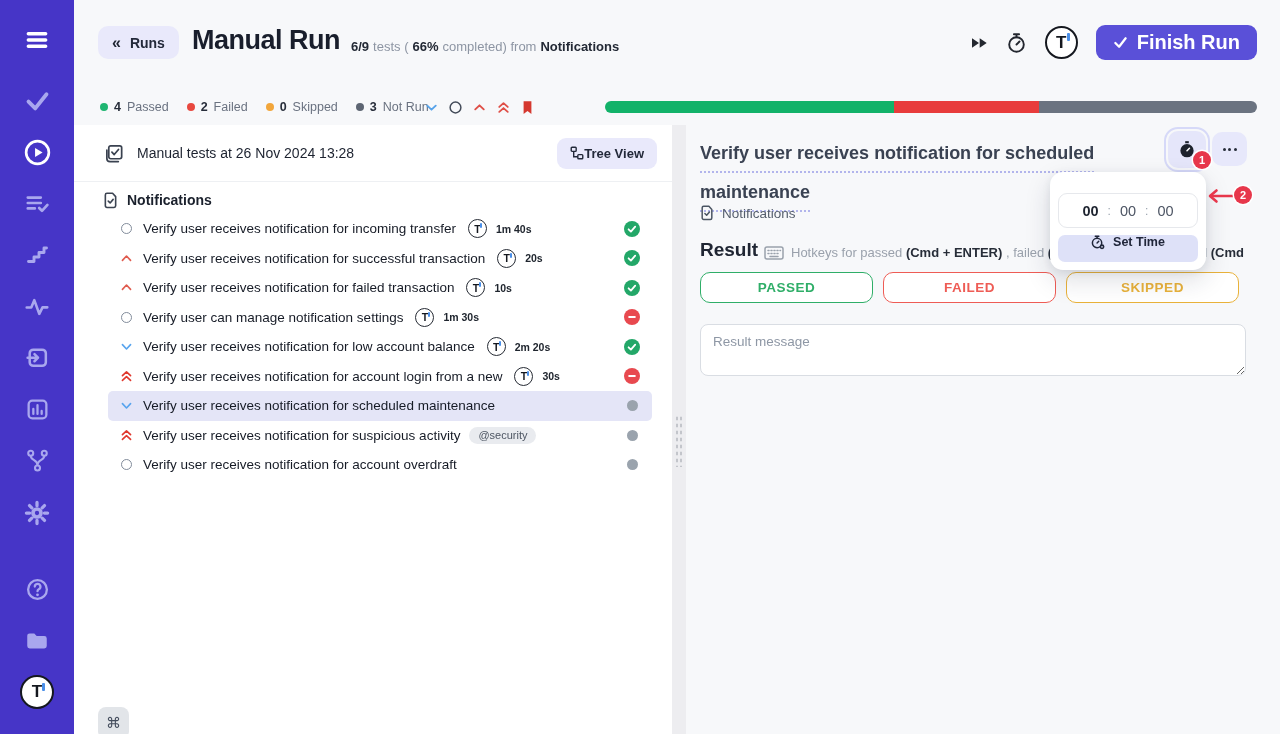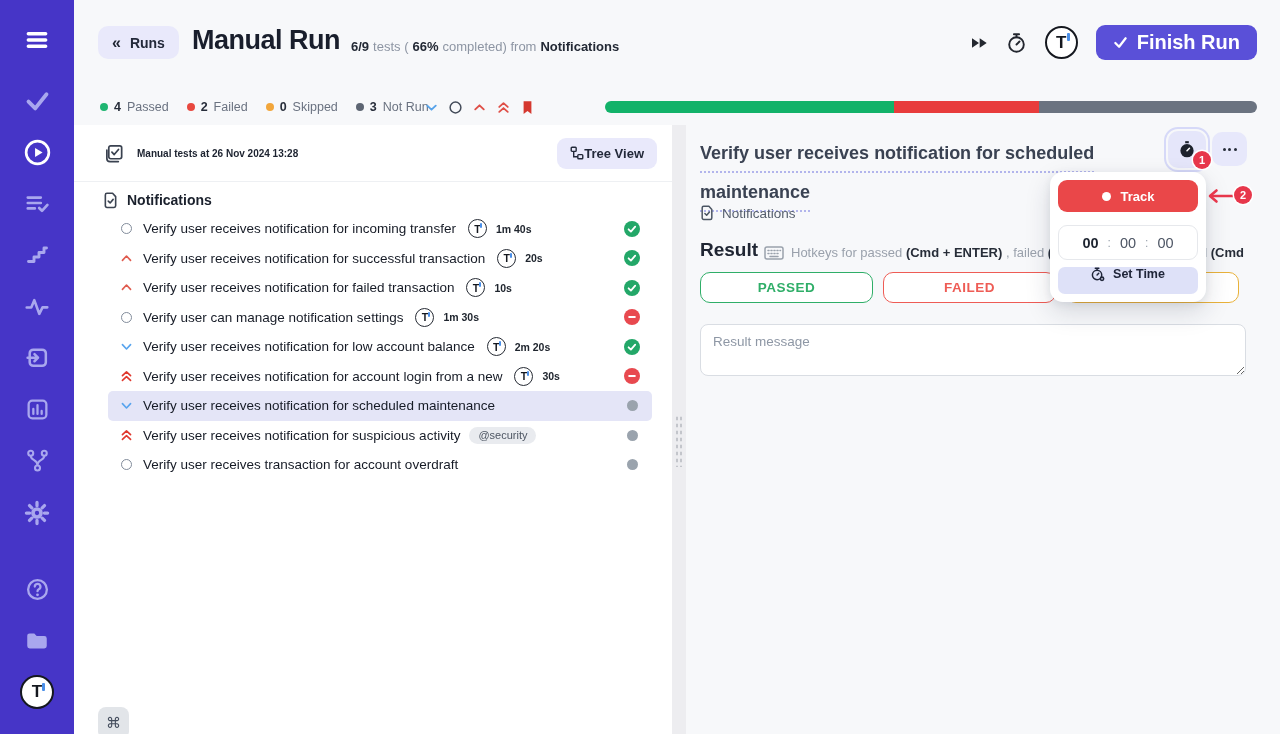--- a/index.html
+++ b/index.html
@@ -38,21 +38,21 @@
   .stat b{color:#272d3a;font-weight:700}
   .sdot{width:8px;height:8px;border-radius:50%}
   .filters{left:423px;top:99px;display:flex;gap:7px;align-items:center;height:16px}
   .filters>span{cursor:pointer;display:flex;align-items:center}
   .progressbar{left:605px;top:101px;width:652px;height:12px;border-radius:6px;overflow:hidden;display:flex;cursor:pointer}
 
   
   .lpanel{left:74px;top:125px;width:598px;height:609px;background:#fff}
   .lheader{position:absolute;left:0;top:0;width:100%;height:57px;border-bottom:1px solid #eef0f3;
     display:flex;align-items:center;padding:0 15px 0 30px;gap:12px}
-  .lheader-title{font-size:10px;font-weight:700;color:#1d2330}
+  .lheader-title{font-size:14px;font-weight:400;color:#1d2330}
   .tree-btn{margin-left:auto;height:31px;padding:0 13px;background:#e9e9fb;border:none;border-radius:9px;
     display:flex;align-items:center;font-size:13px;font-weight:600;color:#23293a;cursor:pointer;font-family:inherit}
   .group-row{position:absolute;left:29px;top:62px;height:26px;display:flex;gap:9px;align-items:center;
     font-size:14px;font-weight:700;color:#1a202c}
   .tlist{position:absolute;left:0;top:89px;width:100%}
   .trow{height:29.5px;margin:0 20px 0 34px;padding:0 12px 0 10px;display:flex;align-items:center;gap:9px;
     border-radius:5px;font-size:13.5px;font-weight:500;color:#161b26;cursor:pointer;white-space:nowrap}
   .trow.selected{background:#e4e5f7}
   .prio{width:16px;display:flex;justify-content:center;flex:none}
   .prio-circle{width:11px;height:11px;border:1.7px solid #828c9b;border-radius:50%}
@@ -450,21 +450,21 @@
           <span class="ttl">Verify user receives notification for suspicious activity</span>
           <span class="ttag">@security</span>
           <span class="tst">
             <span class="dot-notrun"></span>
           </span>
         </div>
         <div class="trow">
           <span class="prio">
             <span class="prio-circle"></span>
           </span>
-          <span class="ttl">Verify user receives transaction for account overdraft</span>
+          <span class="ttl">Verify user receives notification for account overdraft</span>
           <span class="tst">
             <span class="dot-notrun"></span>
           </span>
         </div>
       </div>
   </section>
   <div class="abs cmd-pill">⌘</div>
 
   <div class="abs divider">
       <div class="grip"></div>
@@ -514,24 +514,20 @@
 
   <div class="abs rbuttons" id="rbuttons">
       <button class="rbtn" style="border-color: rgb(47, 174, 104); color: rgb(47, 174, 104);">PASSED</button>
       <button class="rbtn" style="border-color: rgb(238, 92, 85); color: rgb(238, 92, 85);">FAILED</button>
       <button class="rbtn" style="border-color: rgb(233, 178, 58); color: rgb(233, 178, 58);">SKIPPED</button>
     </div>
 
   <textarea class="abs rmsg" placeholder="Result message" style=""></textarea>
 
   <div class="abs popup">
-    <button class="track-btn">
-      <span class="track-dot"></span>
-      <span>Track</span>
-    </button>
     <div class="timerbox">
       <span class="hh">00</span>
       <span class="cl">:</span>
       <span class="mm">00</span>
       <span class="cl">:</span>
       <span class="mm">00</span>
     </div>
     <button class="settime-btn">
       <span>
         <svg width="14" height="15" viewBox="0 0 15 16">

